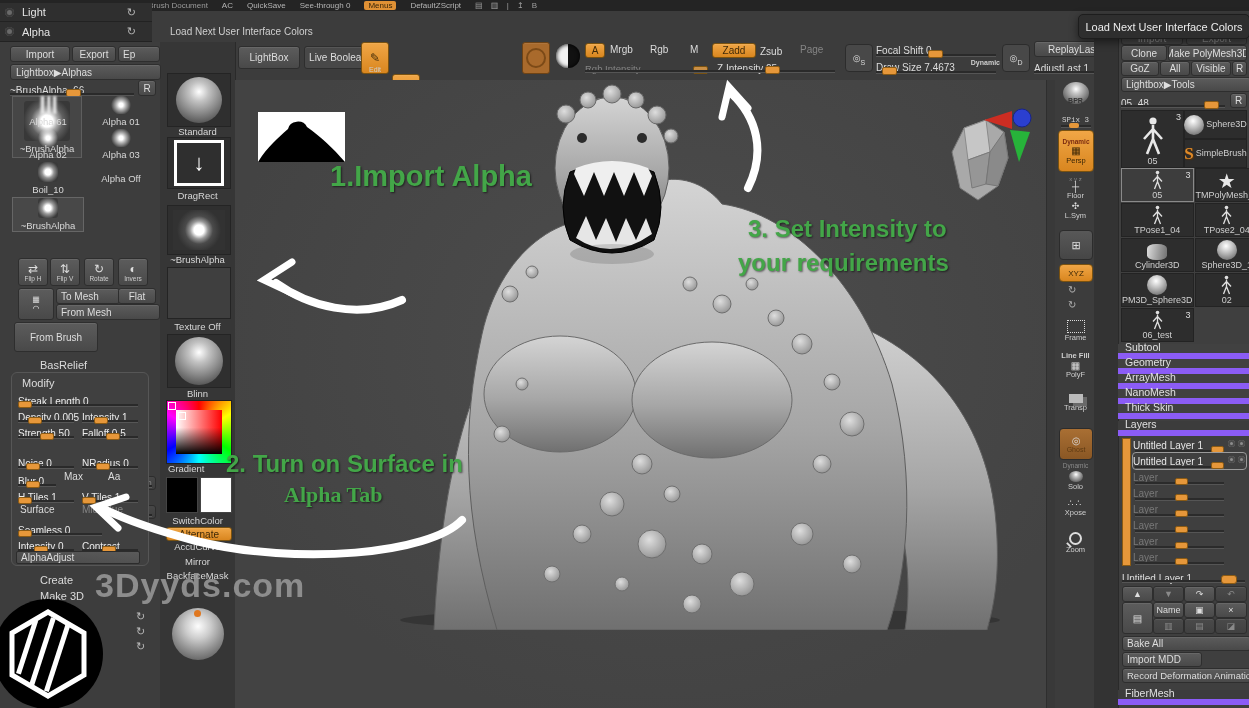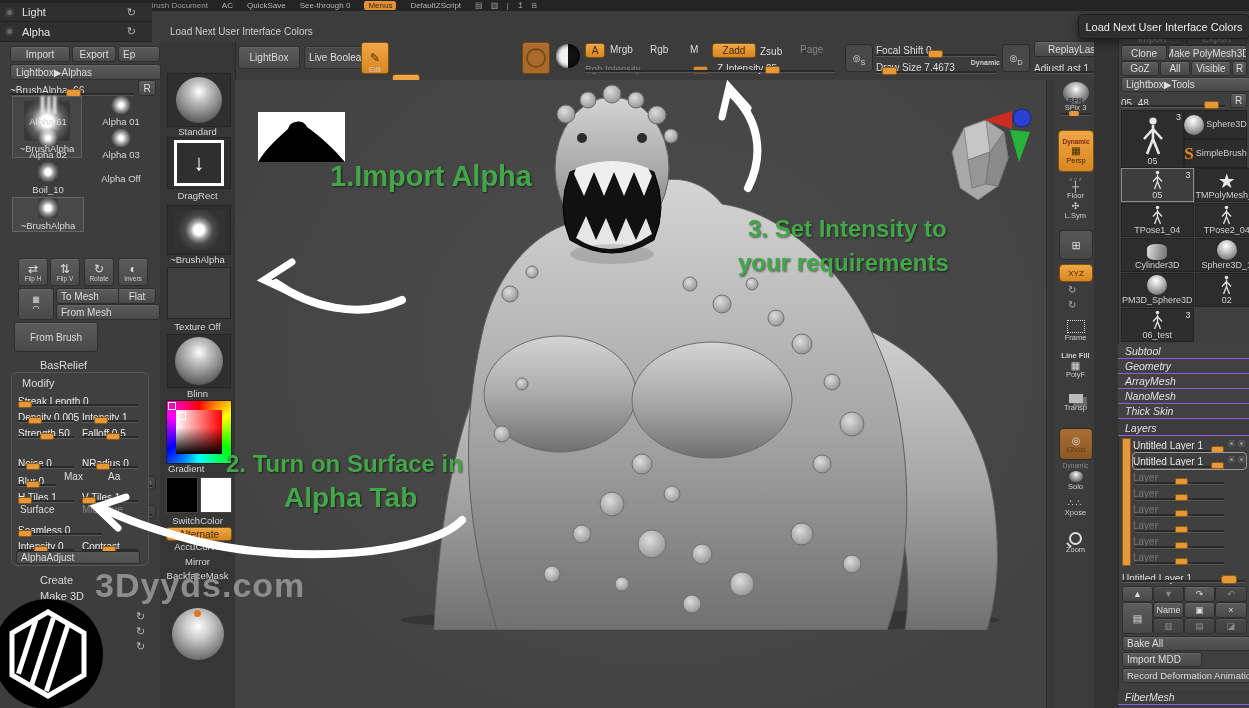--- a/index.html
+++ b/index.html
@@ -67,22 +67,22 @@
   .tray-th{left:167px;width:62px;background:#2f2f2f;border:1px solid #242424;}
   .tray-lab{left:160px;width:75px;text-align:center;font-size:9.5px;color:#d8d8d8;}
   .ballgrey{border-radius:50%;background:radial-gradient(circle at 50% 32%,#ffffff,#c2c2c2 25%,#8a8a8a 55%,#4f4f4f 85%);}
   
   .shelf-it{left:1057px;width:37px;display:flex;flex-direction:column;align-items:center;gap:1px;}
   .shelf-it .cap{font-size:7.5px;color:#cfcfcf;line-height:8px;}
   .shelf-btn{width:32px;height:24px;background:linear-gradient(#585858,#464646);border:1px solid #2c2c2c;border-radius:4px;
              display:flex;align-items:center;justify-content:center;color:#ddd;font-size:11px;}
   .shelf-btn.orange{background:linear-gradient(#f0a646,#d9861f);color:#3c2706;border-color:#7a5210;}
   .shelf-btn.brown{background:linear-gradient(#a96f33,#8a5724);}
-  .sec-row{left:1118px;width:131px;height:15px;background:#414141;border-bottom:1px solid #8b5cf6;
-           display:flex;align-items:center;padding-left:7px;box-sizing:border-box;font-size:10.5px;color:#e0e0e0;font-style:italic;}
+  .sec-row{left:1118px;width:131px;height:15px;background:#414141;border-bottom:6px solid #8b5cf6;
+           display:flex;align-items:flex-end;padding-left:7px;box-sizing:border-box;font-size:10.5px;color:#e0e0e0;}
   #tool-feature{left:1121px;top:110px;width:126px;display:flex;}
   .t-cell{position:relative;background:#2d2d2d;border:1px solid #232323;display:flex;flex-direction:column;align-items:center;justify-content:flex-end;}
   .t-cell .badge{position:absolute;top:1px;right:2px;font-size:9px;color:#ddd;}
   .t-cell .tlabel{font-size:9px;color:#cfcfcf;padding-bottom:1px;}
   #tool-grid{left:1121px;top:168px;width:126px;display:grid;grid-template-columns:1fr 1fr;grid-auto-rows:34px;gap:1px;}
   .t-cell.selected{border-color:#8a8a8a;background:#3d3d3d;}
   .v-ic{display:none;align-items:center;justify-content:center;}
   [data-type="figure"] .v-figure,[data-type="monster"] .v-figure{display:flex;}
   [data-type="sphere"] .v-sphere{display:flex;}
   [data-type="star"] .v-star{display:flex;}
@@ -483,40 +483,40 @@
   <path d="M52 52 L66 32 L70 58 L60 86 L48 84 Z" fill="#8a8a8a" stroke="#767676"></path>
   <polygon points="46,20 74,11 74,29" fill="#cc2d22"></polygon>
   <circle cx="84" cy="18" r="9" fill="#2b3fd0" stroke="#182488"></circle>
   <polygon points="72,30 92,32 81,62" fill="#27b33a"></polygon>
 </svg>
 
 <div class="abs" style="left:1046px;top:80px;width:8px;height:628px;background:#393939;border-left:1px solid #2e2e2e;"></div>
 
 <div class="green-note" style="left:330px;top:160px;font-size:29px;">1.Import Alpha</div>
 <div class="green-note" style="left:226px;top:450px;font-size:24px;">2. Turn on Surface in</div>
-<div class="green-note" style="left:284px;top:482px;font-size:28px;">Alpha Tab</div>
+<div class="green-note" style="left:284px;top:482px;font-size:22px;font-family:Liberation Serif, serif;">Alpha Tab</div>
 <div class="green-note" style="left:748px;top:215px;font-size:24px;">3. Set Intensity to</div>
 <div class="green-note" style="left:738px;top:249px;font-size:24px;">your requirements</div>
 <div class="abs" id="watermark">3Dyyds.com</div>
 
 <svg class="abs" id="overlay">
   <g fill="none" stroke="#fff" stroke-width="8" stroke-linecap="round">
     <path d="M 402 300 C 358 320 308 306 276 283"></path>
     <path d="M 292 262 L 264 280 L 294 294" stroke-width="7"></path>
     <path d="M 462 520 C 430 554 298 566 196 541 C 162 532 130 522 104 509"></path>
     <path d="M 126 497 L 96 507 L 118 528" stroke-width="7"></path>
     <path d="M 748 188 C 766 152 757 117 731 93"></path>
     <path d="M 722 117 L 729 87 L 748 108" stroke-width="7"></path>
   </g>
 </svg>
 
 <div class="abs shelf-it" style="top:82px;">
   <span class="ballgrey" style="width:26px;height:22px;display:flex;align-items:flex-end;justify-content:center;font-size:7px;color:#333;font-weight:bold;">BPR</span>
   </div>
-<div class="abs shelf-it" style="top:104px;">
+<div class="abs shelf-it" style="top:116px;font-family:Liberation Mono, monospace;">
   <span class="cap">SPix 3</span>
   <span style="width:30px;height:2px;background:#2a2a2a;box-shadow:0 1px 0 #555;position:relative;">
       <i style="position:absolute;left:8px;top:-2px;width:10px;height:5px;background:#e6973a;border-radius:2px;"></i>
     </span>
   </div>
 <div class="abs shelf-btn orange" style="left:1058px;top:130px;width:34px;height:40px;flex-direction:column;gap:0;">
   <span style="font-size:6.5px;font-weight:bold;color:#7a2a10;">Dynamic</span>
   <span style="font-size:10px;">▦</span>
   <span style="font-size:7.5px;">Persp</span>
   </div>

